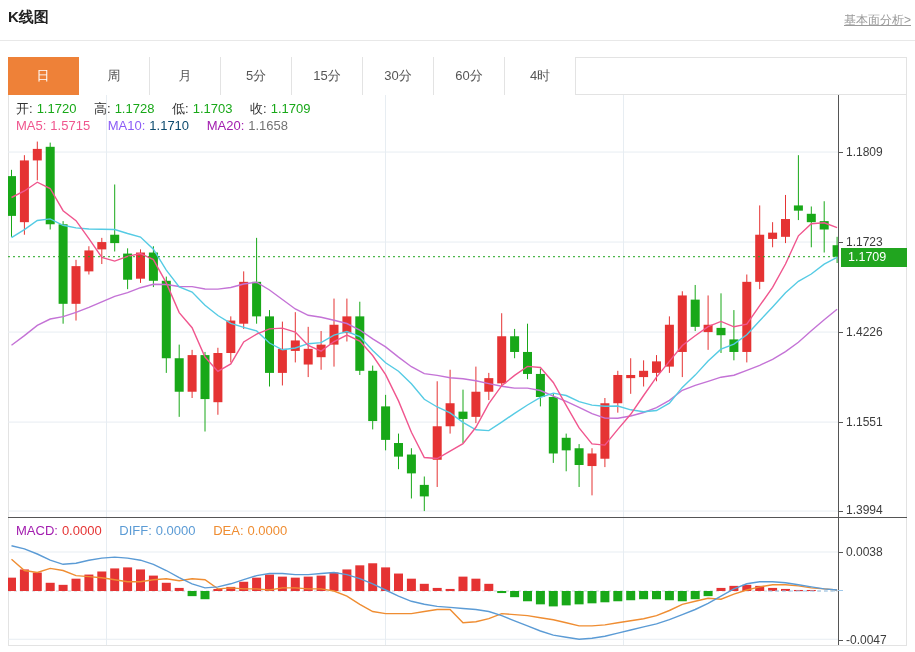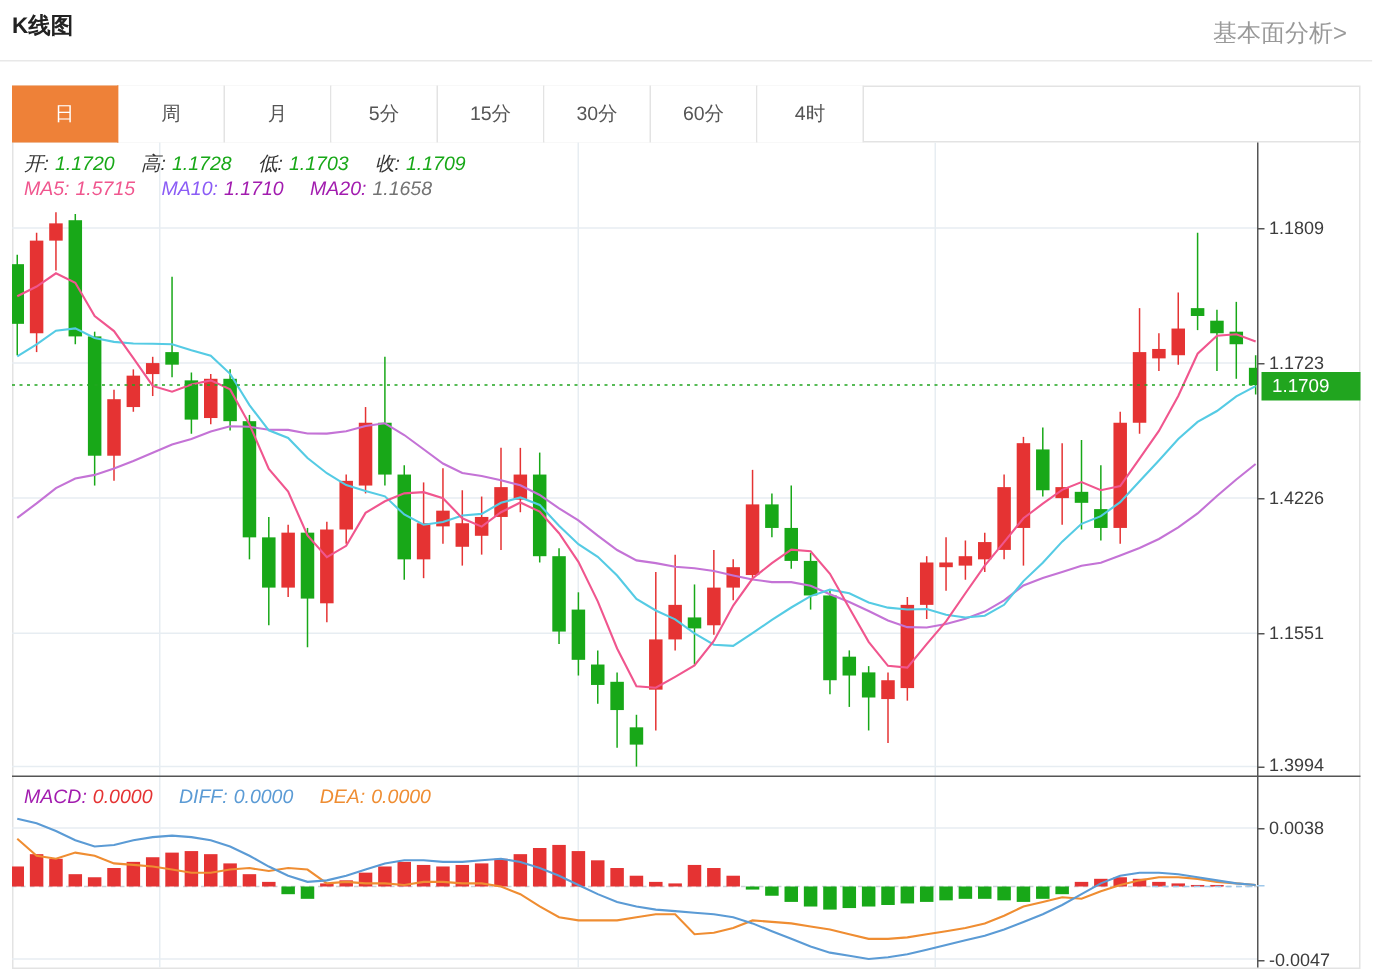--- a/index.html
+++ b/index.html
@@ -1,35 +1,35 @@
 <!DOCTYPE html>
 <html><head>
 <meta charset="utf-8">
 <style>
   html,body{margin:0;padding:0;background:#fff;}
   #app{position:relative;width:915px;height:652px;background:#fff;overflow:hidden;
        font-family:"Liberation Sans","DejaVu Sans",sans-serif;color:#333;}
   .abs{position:absolute;}
   #page-title{left:8px;top:8px;font-size:15px;font-weight:bold;color:#222;}
-  #fund-link{right:17px;top:12px;font-size:16px;color:#999;cursor:pointer;}
+  #fund-link{right:4px;top:12px;font-size:12px;color:#999;cursor:pointer;text-decoration:underline;}
   #header-divider{left:0;top:40px;width:915px;height:1px;background:#e8e8e8;}
   #outer-box{left:8px;top:57px;width:899px;height:589px;border:1px solid #e3e3e3;box-sizing:border-box;}
   #tabrow{left:8px;top:57px;width:899px;height:38px;display:flex;border-bottom:1px solid #e3e3e3;box-sizing:border-box;}
   .tab{width:71px;height:38px;line-height:38px;text-align:center;font-size:13px;color:#555;
        border-right:1px solid #e3e3e3;box-sizing:border-box;cursor:pointer;background:#fff;}
   .tab.active{background:#ee8138;border-color:#ee8138;color:#fff;}
   .tab-filler{flex:1;}
   .gridv{width:1px;background:#e7edf2;top:95px;height:550px;}
   #axis-line{left:838px;top:95px;width:1px;height:550px;background:#555;}
   #pane-divider{left:8px;top:517px;width:899px;height:1px;background:#555;}
   .ytick{width:5px;height:1px;background:#555;left:838px;}
   .ylab{left:846px;font-size:12px;color:#3c3c3c;width:60px;}
   #price-badge{left:841px;top:248px;width:66px;height:19px;line-height:19px;padding-left:7px;
                box-sizing:border-box;color:#fff;font-size:12.5px;}
-  .legend{left:16px;font-size:13px;white-space:nowrap;font-style:italic;}
+  .legend{left:16px;font-size:13px;white-space:nowrap;}
   .legend .lbl{color:#333;}
   .legend span{margin-right:4px;}
   .legend .gap{margin-right:14px;}
   svg{position:absolute;display:block;}
 </style>
 </head>
 <body>
 <div id="app">
 
   <div class="abs" id="page-title">K线图</div>
@@ -286,21 +286,21 @@
   <div class="abs ylab" style="top:633px">-0.0047</div>
 
   <div class="abs legend" style="top:100px">
     <span class="lbl">开:</span><span class="gap" style="color:#18a818">1.1720</span>
     <span class="lbl">高:</span><span class="gap" style="color:#18a818">1.1728</span>
     <span class="lbl">低:</span><span class="gap" style="color:#18a818">1.1703</span>
     <span class="lbl">收:</span><span class="gap" style="color:#18a818">1.1709</span>
   </div>
   <div class="abs legend" style="top:118px">
     <span style="color:#f0568e">MA5:</span><span class="gap" style="color:#f0568e">1.5715</span>
-    <span style="color:#8b5cf6">MA10:</span><span class="gap" style="color:#a21caf">1.1710</span>
+    <span style="color:#8b5cf6">MA10:</span><span class="gap" style="color:#0c4a6e">1.1710</span>
     <span style="color:#a21caf">MA20:</span><span class="gap" style="color:#737373">1.1658</span>
   </div>
   <div class="abs legend" style="top:523px">
     <span style="color:#a21caf">MACD:</span><span class="gap" style="color:#e53333">0.0000</span>
     <span style="color:#5b9bd5">DIFF:</span><span class="gap" style="color:#5b9bd5">0.0000</span>
     <span style="color:#ef8d32">DEA:</span><span class="gap" style="color:#ef8d32">0.0000</span>
   </div>
 
 </div>
 

